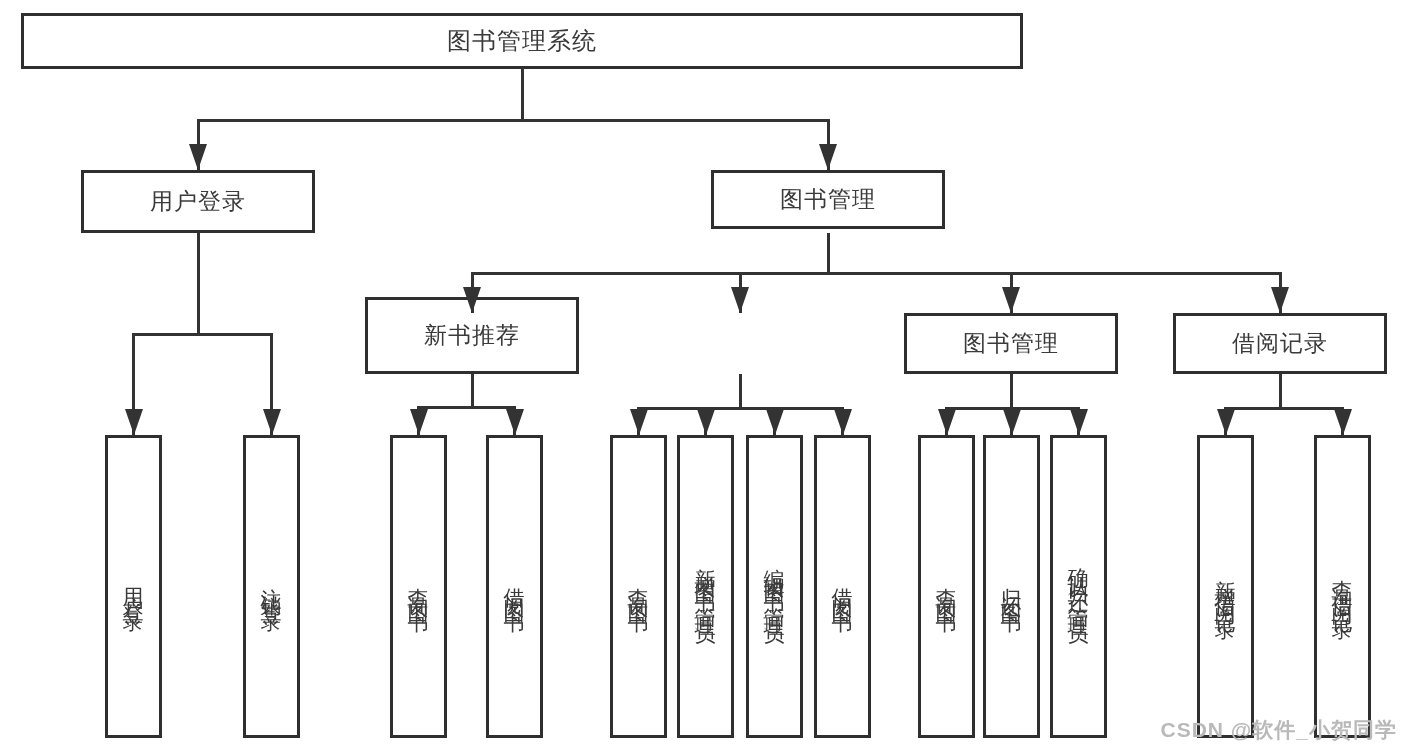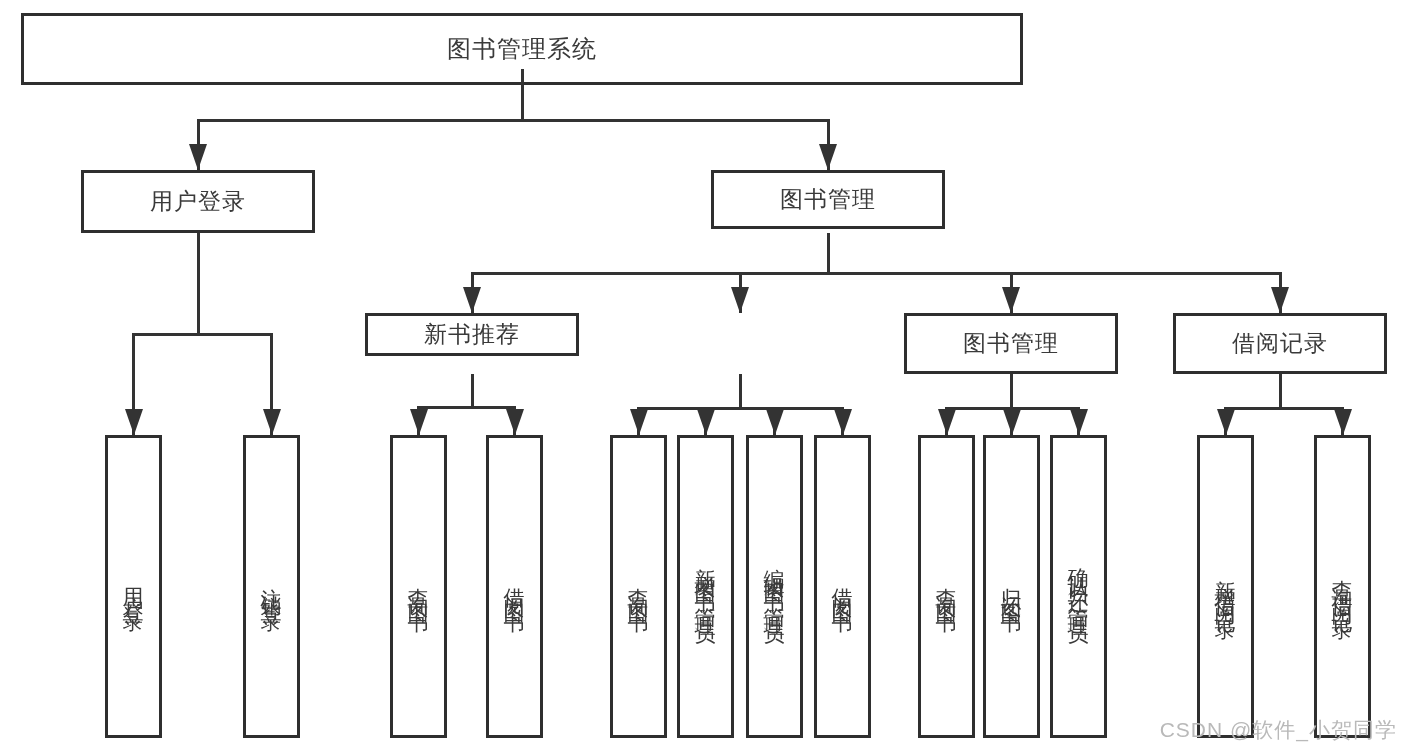--- a/index.html
+++ b/index.html
@@ -20,40 +20,40 @@
   }
   .vl{position:absolute;width:3px;background:#333333;}
   .hl{position:absolute;height:3px;background:#333333;}
   .arrow{
     position:absolute;width:0;height:0;
     border-left:9px solid transparent;border-right:9px solid transparent;
     border-top:26px solid #333333;
   }
   .watermark{
     position:absolute;right:8px;bottom:3px;z-index:20;
-    font-size:21px;color:#b9b9b9;letter-spacing:1px;white-space:nowrap;
+    font-size:21px;color:#b9b9b9;letter-spacing:1px;white-space:nowrap;font-weight:bold;
   }
 </style>
 </head>
 <body>
 
 <div class="canvas">
 
-  <div class="box" style="left:21px;top:13px;width:1002px;height:72px;font-size:24px">
+  <div class="box" style="left:21px;top:13px;width:1002px;height:56px;font-size:24px">
     <span class="hlabel">图书管理系统</span>
   </div>
 
   <div class="box" style="left:81px;top:170px;width:234px;height:63px;font-size:23px">
     <span class="hlabel">用户登录</span>
   </div>
   <div class="box" style="left:711px;top:170px;width:234px;height:59px;font-size:23px">
     <span class="hlabel">图书管理</span>
   </div>
 
-  <div class="box" style="left:365px;top:313px;width:214px;height:43px;font-size:23px">
+  <div class="box" style="left:365px;top:297px;width:214px;height:77px;font-size:23px">
     <span class="hlabel">新书推荐</span>
   </div>
   <div class="box" style="left:904px;top:313px;width:214px;height:61px;font-size:23px">
     <span class="hlabel">图书管理</span>
   </div>
   <div class="box" style="left:1173px;top:313px;width:214px;height:61px;font-size:23px">
     <span class="hlabel">借阅记录</span>
   </div>
 
   <div class="box vbox" style="left:105px;top:435px">

